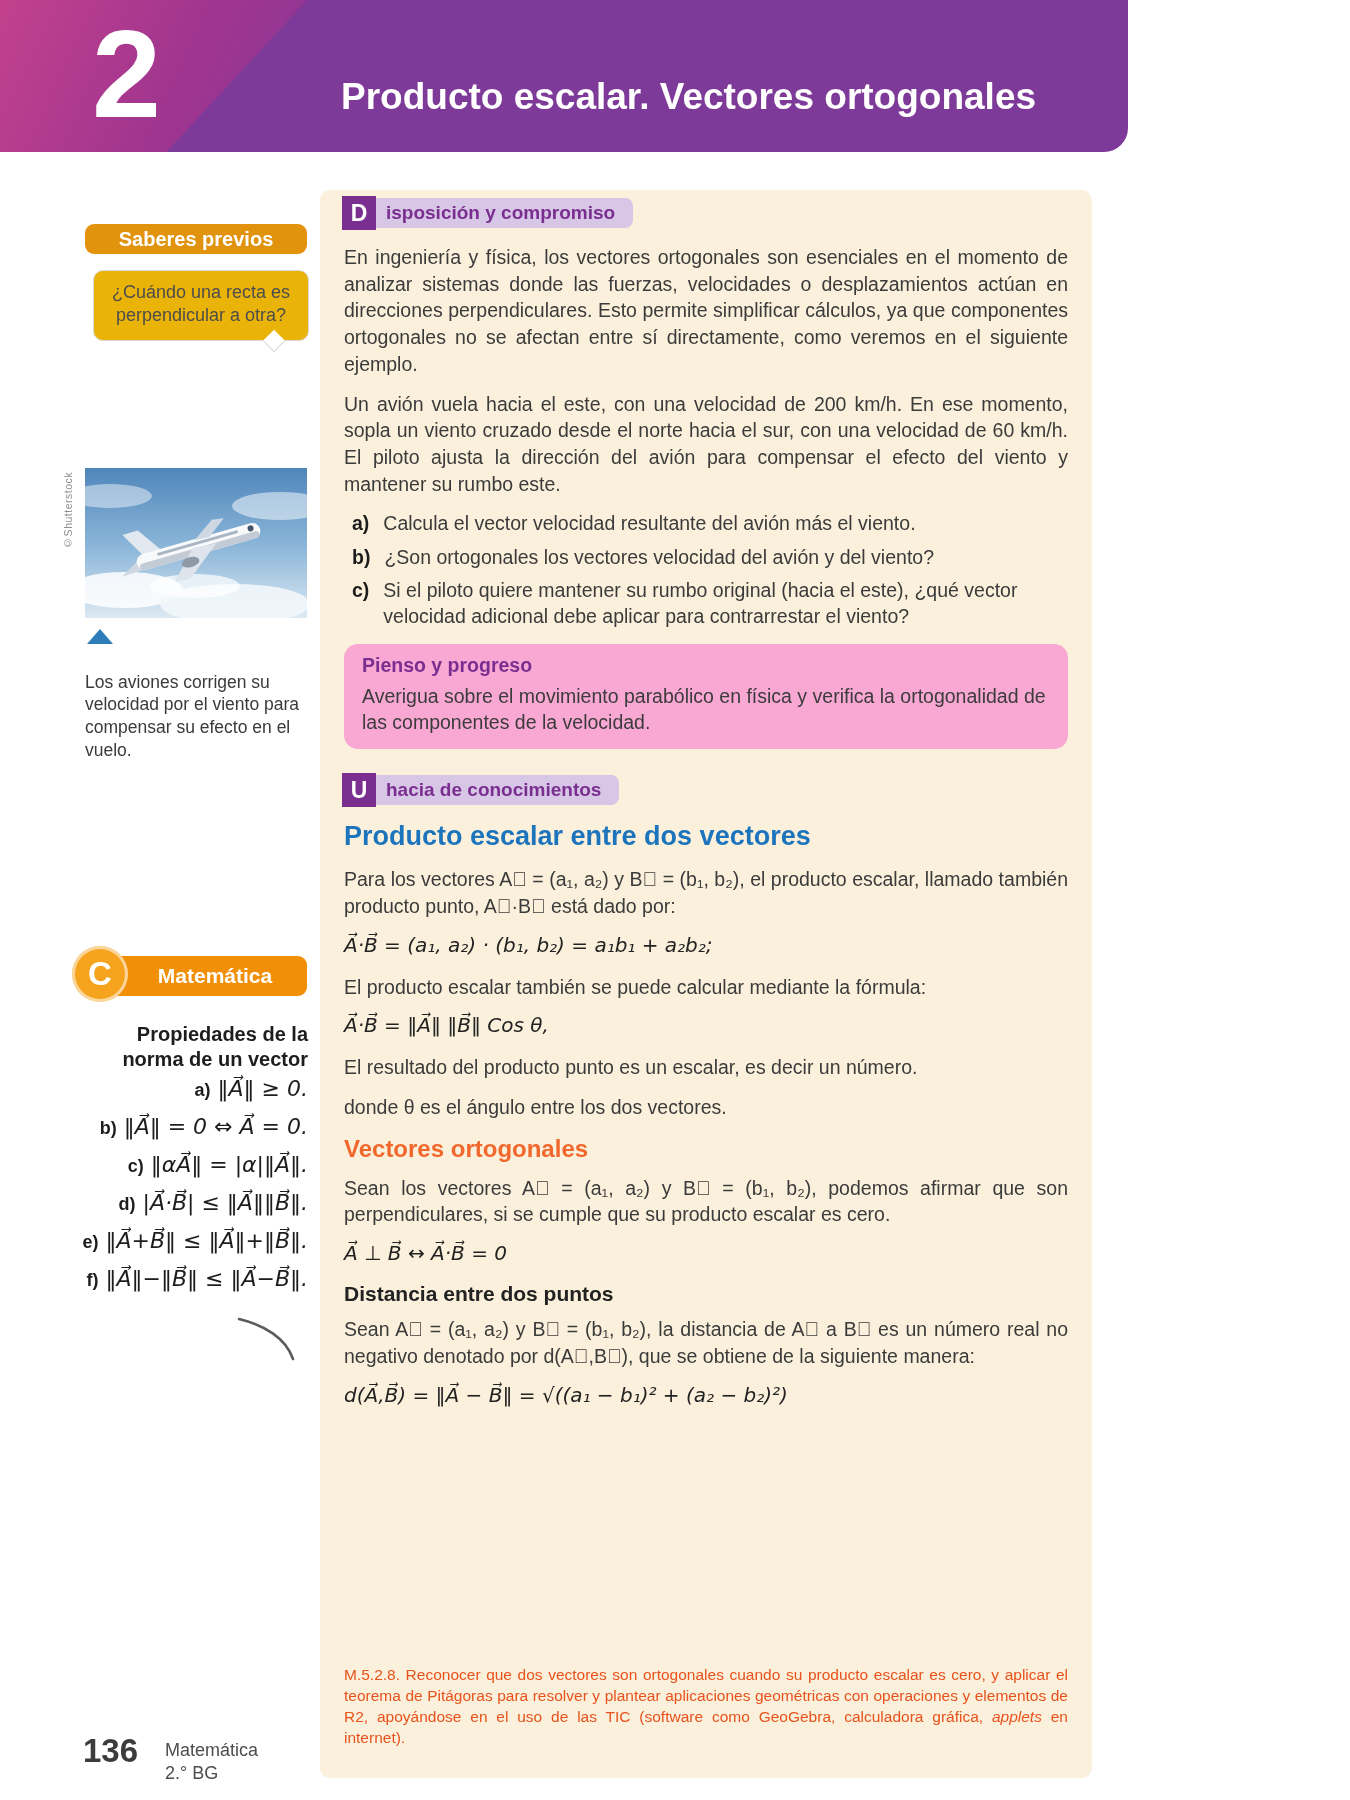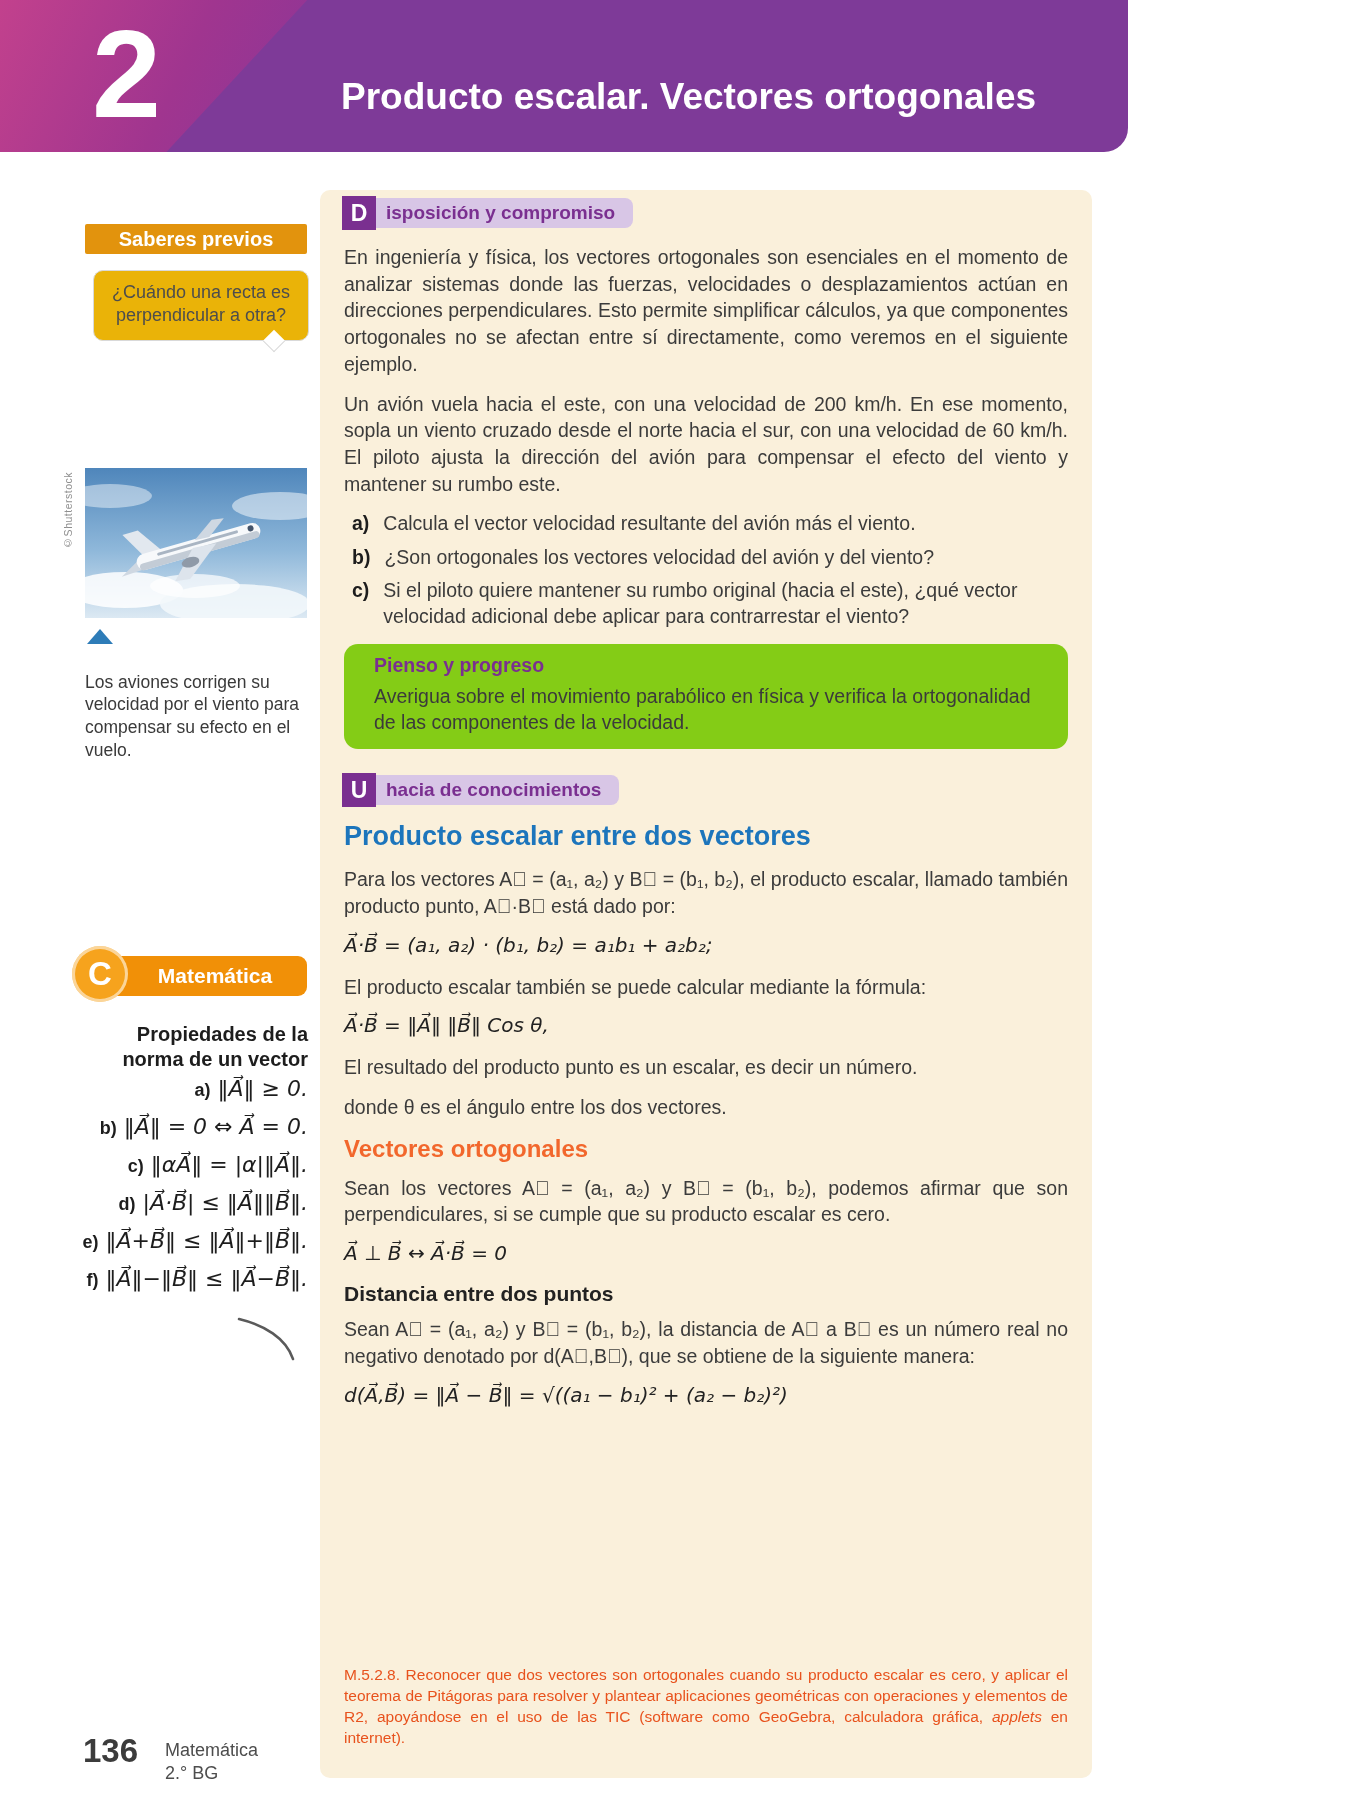--- a/index.html
+++ b/index.html
@@ -18,21 +18,21 @@
     background: linear-gradient(115deg, #C2418D 0%, #A0358F 55%, #8A3698 100%);
     clip-path: polygon(0 0, 96% 0, 52% 100%, 0 100%); }
   .chapter-number { position: absolute; left: 92px; top: 12px; font-size: 124px;
     font-weight: bold; color: #ffffff; line-height: 1; }
   .chapter-title { position: absolute; left: 341px; top: 76px; margin: 0;
     font-size: 37px; font-weight: bold; color: #ffffff; white-space: nowrap; }
 
   
   .sidebar { position: absolute; left: 0; top: 0; width: 320px; height: 1800px; }
   .saberes-badge { position: absolute; left: 85px; top: 224px; width: 222px; height: 30px;
-    background: #E2930D; border-radius: 2px; color: #fff; font-weight: bold; font-size: 20px;
+    background: #E2930D; border-radius: 9px; color: #fff; font-weight: bold; font-size: 20px;
     display: flex; align-items: center; justify-content: center; }
   .speech-bubble { position: absolute; left: 93px; top: 270px; width: 216px;
     padding: 10px 8px 12px; border: 1.5px solid #d9d9d9; border-radius: 10px;
     font-size: 18px; color: #4d4d4d; text-align: center; line-height: 1.3; background: #eab308; }
   .speech-bubble::after { content: ""; position: absolute; right: 26px; bottom: -9px;
     width: 15px; height: 15px; background: #fff;
     border-right: 1.5px solid #d9d9d9; border-bottom: 1.5px solid #d9d9d9;
     transform: rotate(45deg); }
   .photo { position: absolute; left: 85px; top: 468px; width: 222px; height: 150px; overflow: hidden; }
   .photo svg { display: block; }
@@ -72,21 +72,21 @@
     font-weight: bold; display: flex; align-items: center; justify-content: center; flex: 0 0 34px; }
   .band { height: 30px; background: #D8C6E6; border-radius: 0 8px 8px 0; display: flex;
     align-items: center; padding: 0 18px 0 10px; color: #7A2F90; font-weight: bold;
     font-size: 19px; min-width: 224px; }
   p.body { margin: 0 0 13px; font-size: 19.5px; line-height: 1.37; color: #3b3b3b;
     text-align: justify; }
   .qlist { margin: 4px 0 8px; }
   .qitem { display: flex; gap: 14px; margin-bottom: 7px; font-size: 19.5px; line-height: 1.35;
     color: #3b3b3b; }
   .qlabel { font-weight: bold; color: #1d1d1d; flex: 0 0 24px; padding-left: 8px; }
-  .pienso { background: #84cc16; border-radius: 14px; padding: 10px 30px 14px; margin: 14px 0 24px; }
+  .pienso { background: #f9a8d4; border-radius: 14px; padding: 10px 18px 14px; margin: 14px 0 24px; }
   .pienso-title { color: #7A2F90; font-weight: bold; font-size: 19.5px; margin: 0 0 6px; }
   .pienso-body { margin: 0; font-size: 19.5px; line-height: 1.35; color: #3b3b3b; }
   h2.blue { margin: 10px 0 14px; font-size: 27px; color: #1C75BC; font-weight: bold; }
   h2.orange { margin: 14px 0 12px; font-size: 24px; color: #F2672C; font-weight: bold; }
   h3.dark { margin: 12px 0 10px; font-size: 21px; color: #222; font-weight: bold; }
   .formula { font-family: "DejaVu Sans", sans-serif; font-style: italic; text-align: left;
     font-size: 20px; color: #222; margin: 4px 0 17px; }
   .standard { position: absolute; left: 24px; right: 24px; bottom: 14px; font-size: 15.5px;
     line-height: 1.34; color: #E8521D; text-align: justify; }
   .standard .code { font-weight: normal; }

